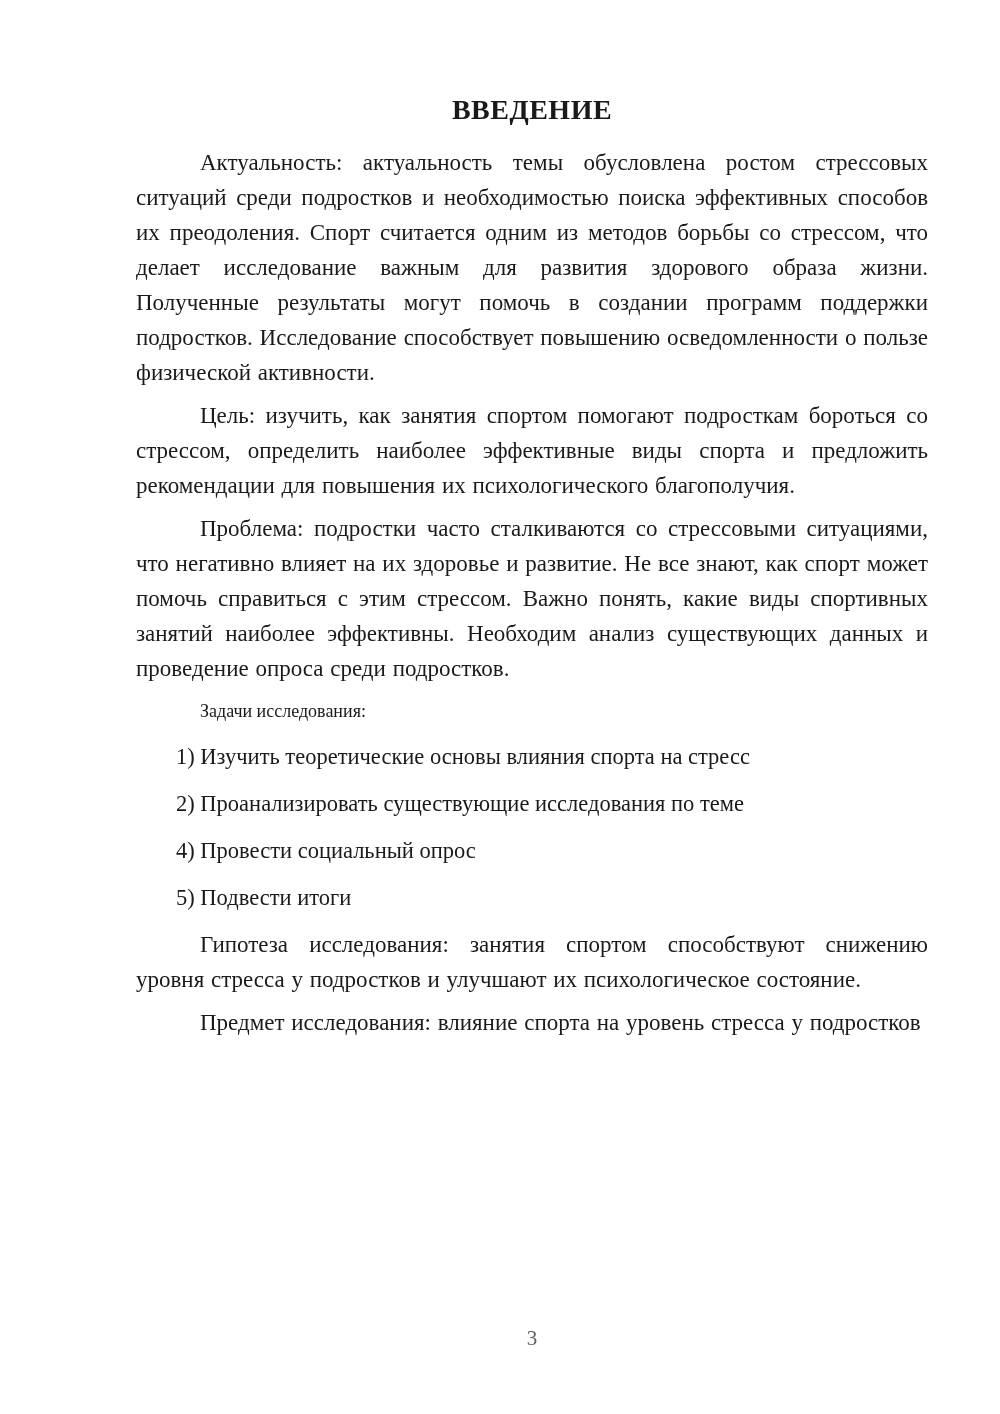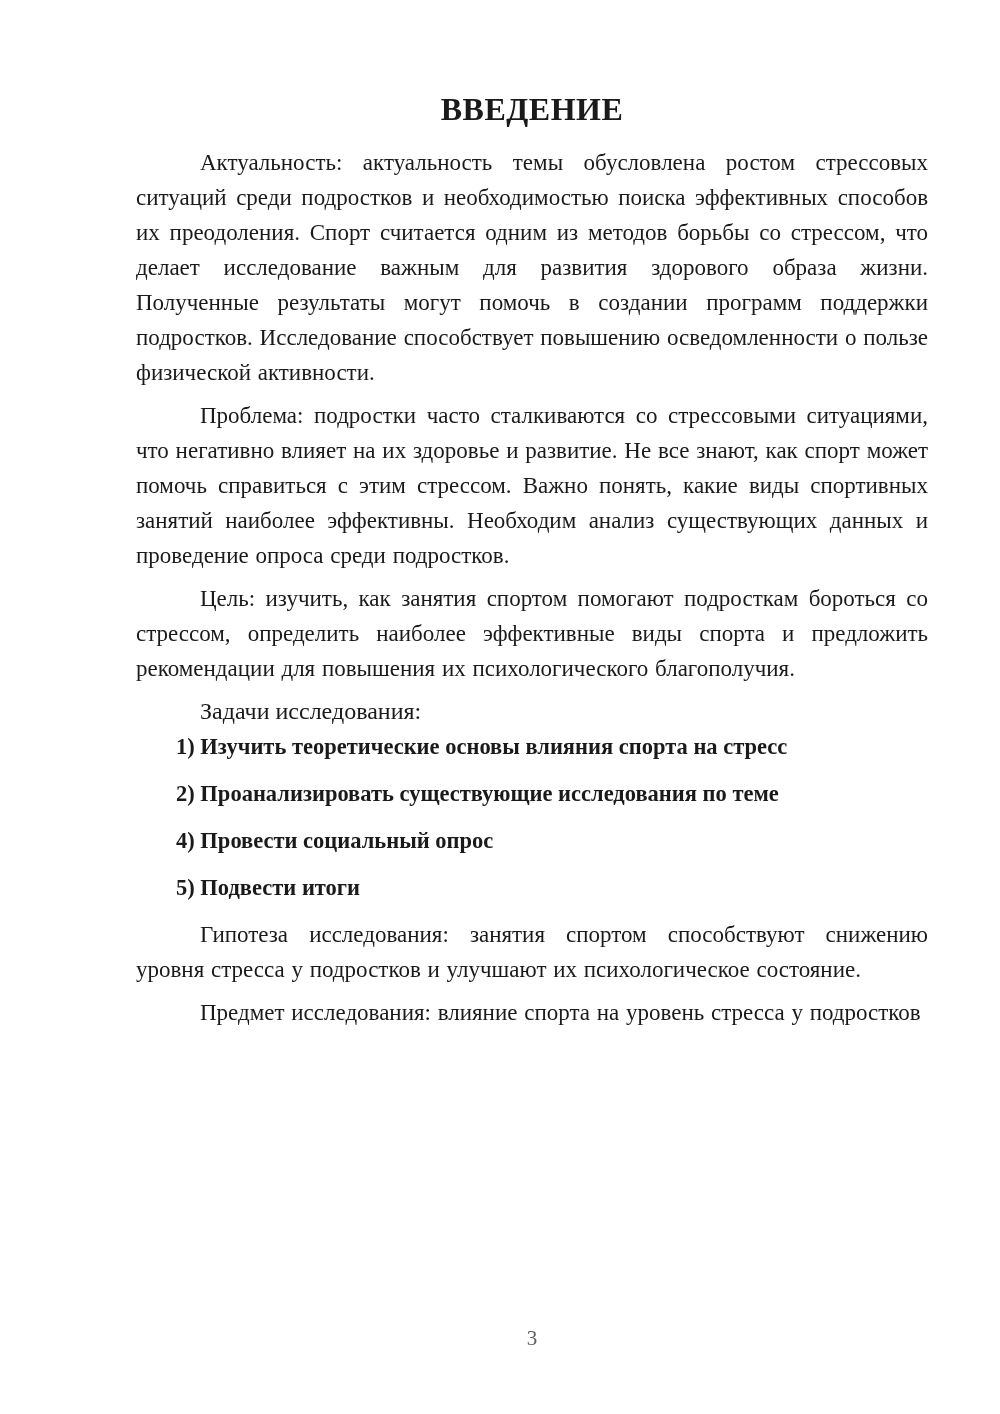--- a/index.html
+++ b/index.html
@@ -16,49 +16,49 @@
     overflow: hidden;
   }
 
   .content {
     padding: 92px 72px 0 136px;
   }
 
   .doc-title {
     text-align: center;
     font-weight: bold;
-    font-size: 32px;
+    font-size: 28px;
     line-height: 35px;
     letter-spacing: 0.5px;
     margin-bottom: 18px;
   }
 
   .para {
     font-size: 23px;
     line-height: 35px;
     text-align: justify;
     text-align-last: left;
     text-indent: 64px;
     margin-bottom: 8px;
     word-spacing: 1px;
   }
 
   .tasks-heading {
-    font-size: 24px;
+    font-size: 18px;
     line-height: 35px;
     text-indent: 64px;
+    margin-bottom: 10px;
   }
 
   .task-item {
     font-size: 22.5px;
     line-height: 35px;
     padding-left: 40px;
     margin-bottom: 12px;
     text-align: left;
-    font-weight: bold;
   }
 
   .page-number {
     position: absolute;
     left: 136px;
     right: 72px;
     top: 1326px;
     text-align: center;
     font-size: 21px;
     color: #5f5f5f;
@@ -67,23 +67,23 @@
 </head>
 <body>
 
 <div class="page">
   <div class="content">
 
     <h1 class="doc-title">ВВЕДЕНИЕ</h1>
 
     <p class="para">Актуальность: актуальность темы обусловлена ростом стрессовых ситуаций среди подростков и необходимостью поиска эффективных способов их преодоления. Спорт считается одним из методов борьбы со стрессом, что делает исследование важным для развития здорового образа жизни. Полученные результаты могут помочь в создании программ поддержки подростков. Исследование способствует повышению осведомленности о пользе физической активности.</p>
 
+    <p class="para">Цель: изучить, как занятия спортом помогают подросткам бороться со стрессом, определить наиболее эффективные виды спорта и предложить рекомендации для повышения их психологического благополучия.</p>
+
     <p class="para">Проблема: подростки часто сталкиваются со стрессовыми ситуациями, что негативно влияет на их здоровье и развитие. Не все знают, как спорт может помочь справиться с этим стрессом. Важно понять, какие виды спортивных занятий наиболее эффективны. Необходим анализ существующих данных и проведение опроса среди подростков.</p>
-
-    <p class="para">Цель: изучить, как занятия спортом помогают подросткам бороться со стрессом, определить наиболее эффективные виды спорта и предложить рекомендации для повышения их психологического благополучия.</p>
 
     <p class="tasks-heading">Задачи исследования:</p>
 
     <div>
       <p class="task-item">1) Изучить теоретические основы влияния спорта на стресс</p>
       <p class="task-item">2) Проанализировать существующие исследования по теме</p>
       <p class="task-item">4) Провести социальный опрос</p>
       <p class="task-item">5) Подвести итоги</p>
     </div>
 

